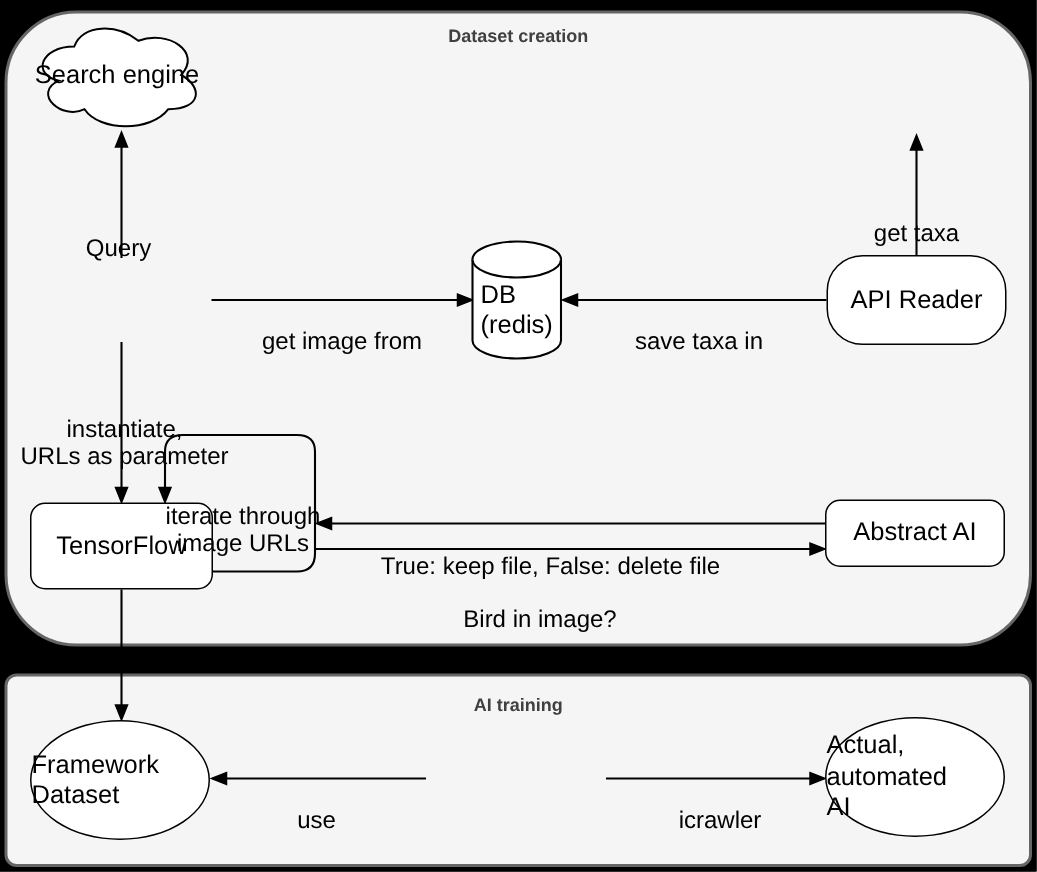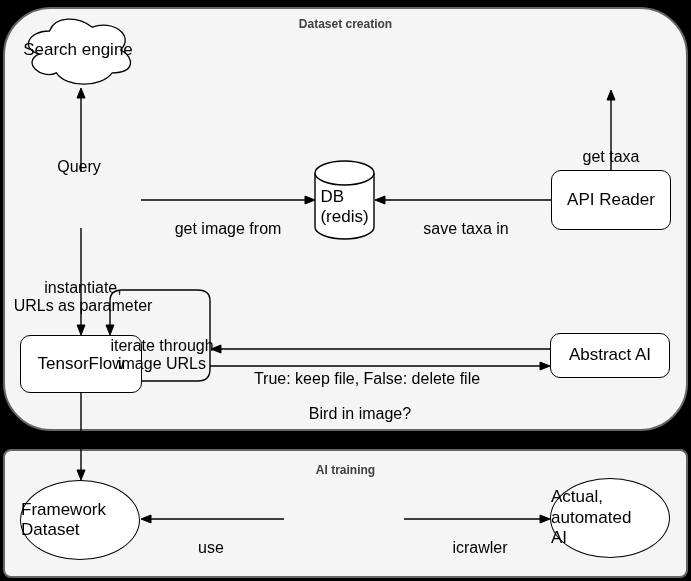--- a/index.html
+++ b/index.html
@@ -40,21 +40,21 @@
   .ellipse-node{
     background:var(--node-fill,#fff);
     border:1.5px solid var(--node-border,#000);
     border-radius:50%;
   }
   .shape-node{background:transparent;border:none;padding:0;}
   .shape-node svg{position:absolute;left:0;top:0;width:100%;height:100%;}
   .shape-node .shape-label{position:absolute;inset:0;display:flex;align-items:center;justify-content:center;white-space:pre-line;}
   .shape-node svg path{fill:var(--node-fill,#fff);stroke:var(--node-border,#000);stroke-width:1.4;}
   #node-crawler{left:21px;top:172px;width:120px;height:56px;}
-  #node-api-reader{left:551px;top:170px;width:120px;height:60px;}
+  #node-api-reader{left:551px;top:170px;width:120px;height:60px;border-radius:24px;}
   #node-downloader{left:20px;top:335px;width:122px;height:58px;}
   #node-abstract-ai{left:550px;top:333px;width:120px;height:45px;}
   #node-framework{left:284px;top:490px;width:120px;height:58px;}
   #node-training-dataset{left:20px;top:480px;width:120px;height:80px;}
   #node-actual-ai{left:550px;top:478px;width:120px;height:80px;}
   #node-search-engine{left:21px;top:12px;width:114px;height:76px;}
   #node-api-gbif{left:550px;top:12px;width:112px;height:76px;}
   #node-db{left:314px;top:160px;width:61px;height:80px;}
   #node-db .shape-label{padding-top:14px;box-sizing:border-box;}
   .edge-label{

